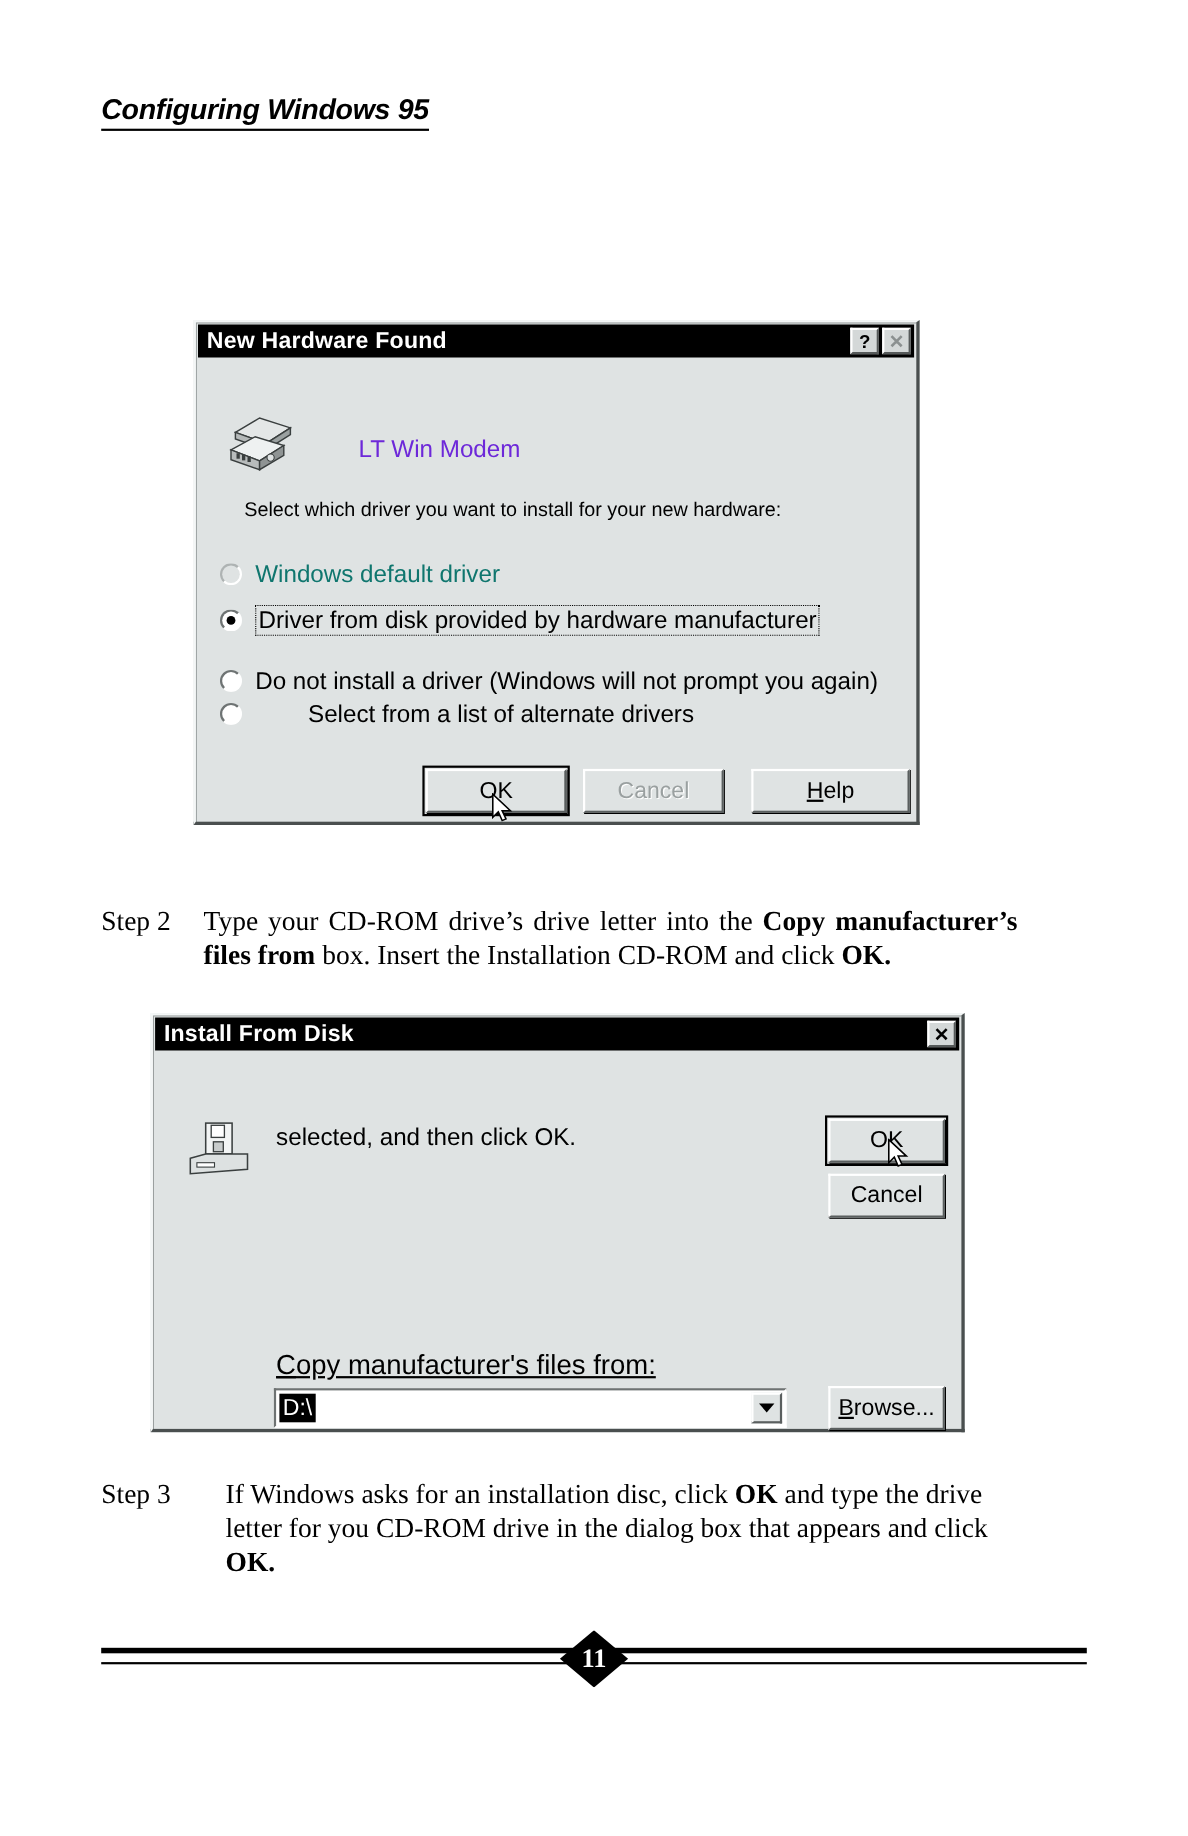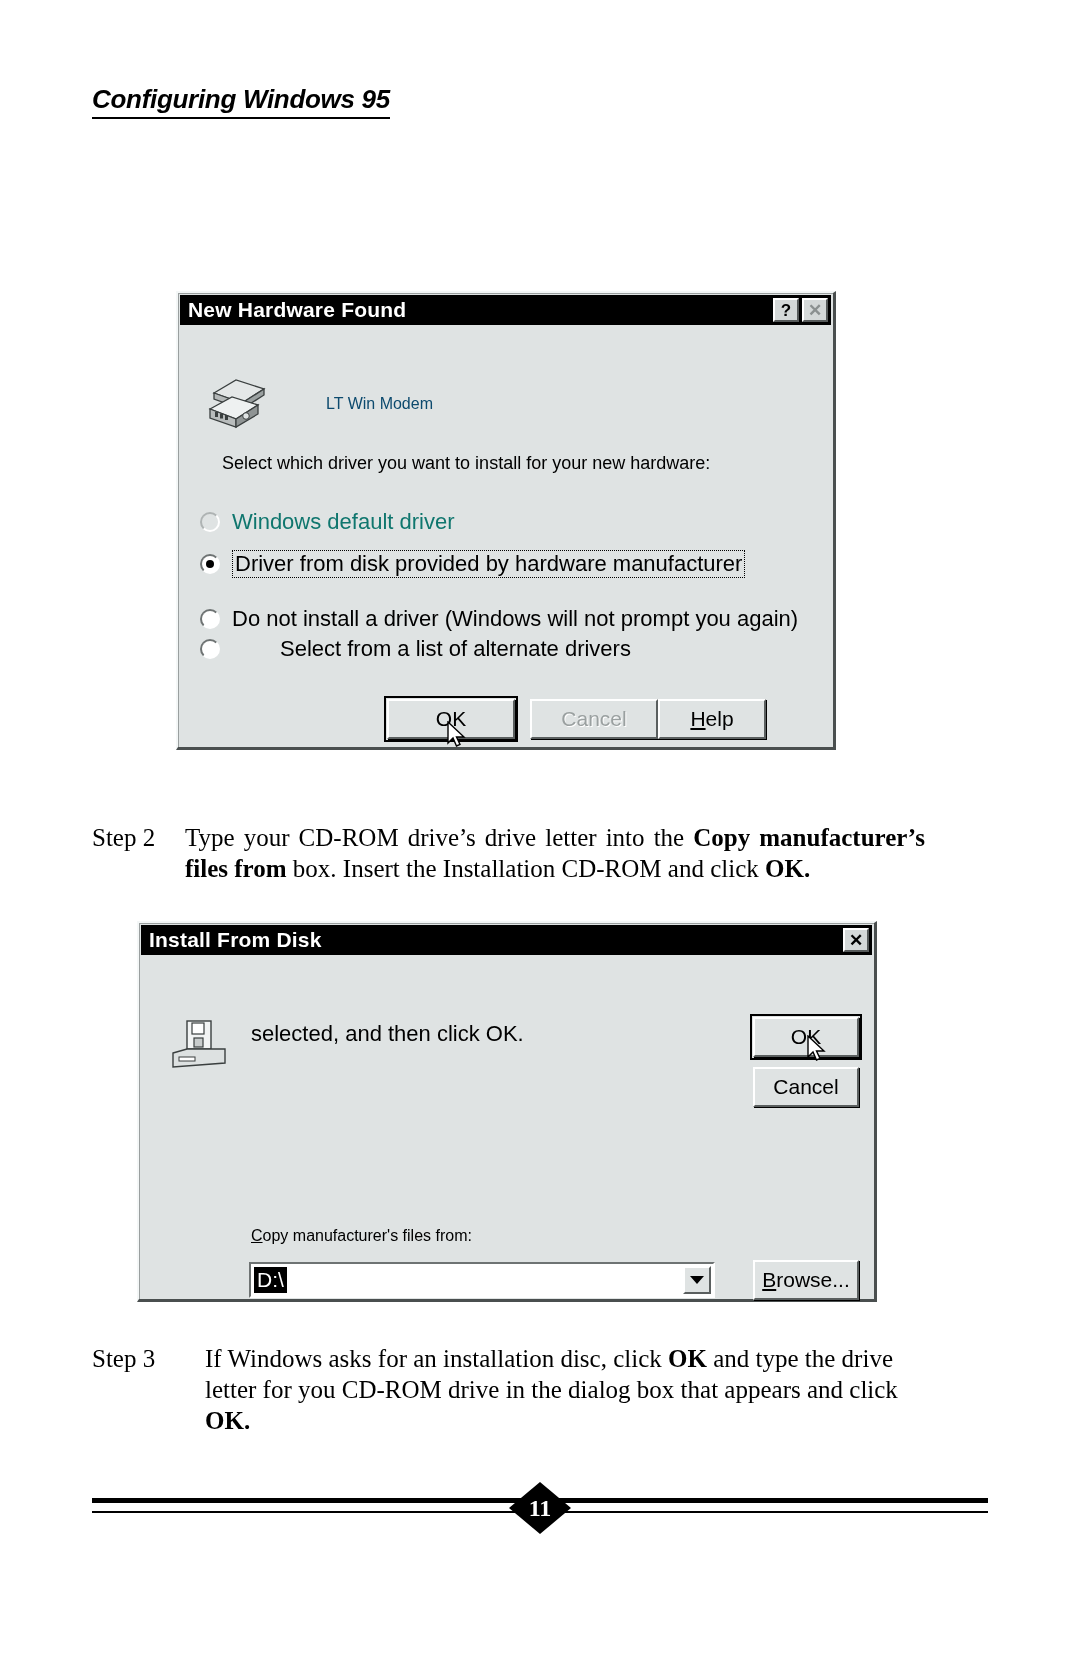--- a/index.html
+++ b/index.html
@@ -146,22 +146,22 @@
     position: absolute;
     left: 28px;
     top: 48px;
     width: 62px;
     height: 58px;
   }
   .device-name {
     position: absolute;
     left: 148px;
     top: 68px;
-    font-size: 16px;
-    color: #0c4a6e;
+    font-size: 22px;
+    color: #6d28d9;
   }
   .prompt-line {
     position: absolute;
     left: 12px;
     top: 126px;
     font-size: 18px;
     margin-left: 32px;
   }
   .radio-row {
     position: absolute;
@@ -207,21 +207,21 @@
   }
   .radio-label { white-space: nowrap; }
   .radio-label.dim { color: #0f766e; }
   .radio-label.focus {
     border: 1px dotted #000;
     padding: 0 2px;
   }
 
   #dlg1-ok   { position:absolute; left: 209px; top: 372px; width: 128px; height: 40px; }
   #dlg1-cancel { position:absolute; left: 352px; top: 372px; width: 128px; height: 40px; }
-  #dlg1-help { position:absolute; left: 480px; top: 372px; width: 108px; height: 40px; }
+  #dlg1-help { position:absolute; left: 505px; top: 372px; width: 144px; height: 40px; }
 
   .cursor-arrow {
     position: absolute;
     width: 22px;
     height: 30px;
     pointer-events: none;
   }
 
   
   #dlg-install-disk {
@@ -247,21 +247,22 @@
     line-height: 29px;
     width: 470px;
   }
   #dlg2-ok     { position:absolute; left: 614px; top: 60px; width: 106px; height: 40px; }
   #dlg2-cancel { position:absolute; left: 614px; top: 110px; width: 106px; height: 40px; }
 
   .copy-label {
     position: absolute;
     left: 112px;
     top: 270px;
-    font-size: 16px;
+    font-size: 25px;
+    text-decoration: underline;
   }
   .combo {
     position: absolute;
     left: 110px;
     top: 305px;
     width: 466px;
     height: 36px;
     background: #ffffff;
     border-top: 2px solid #6e7373;
     border-left: 2px solid #6e7373;

